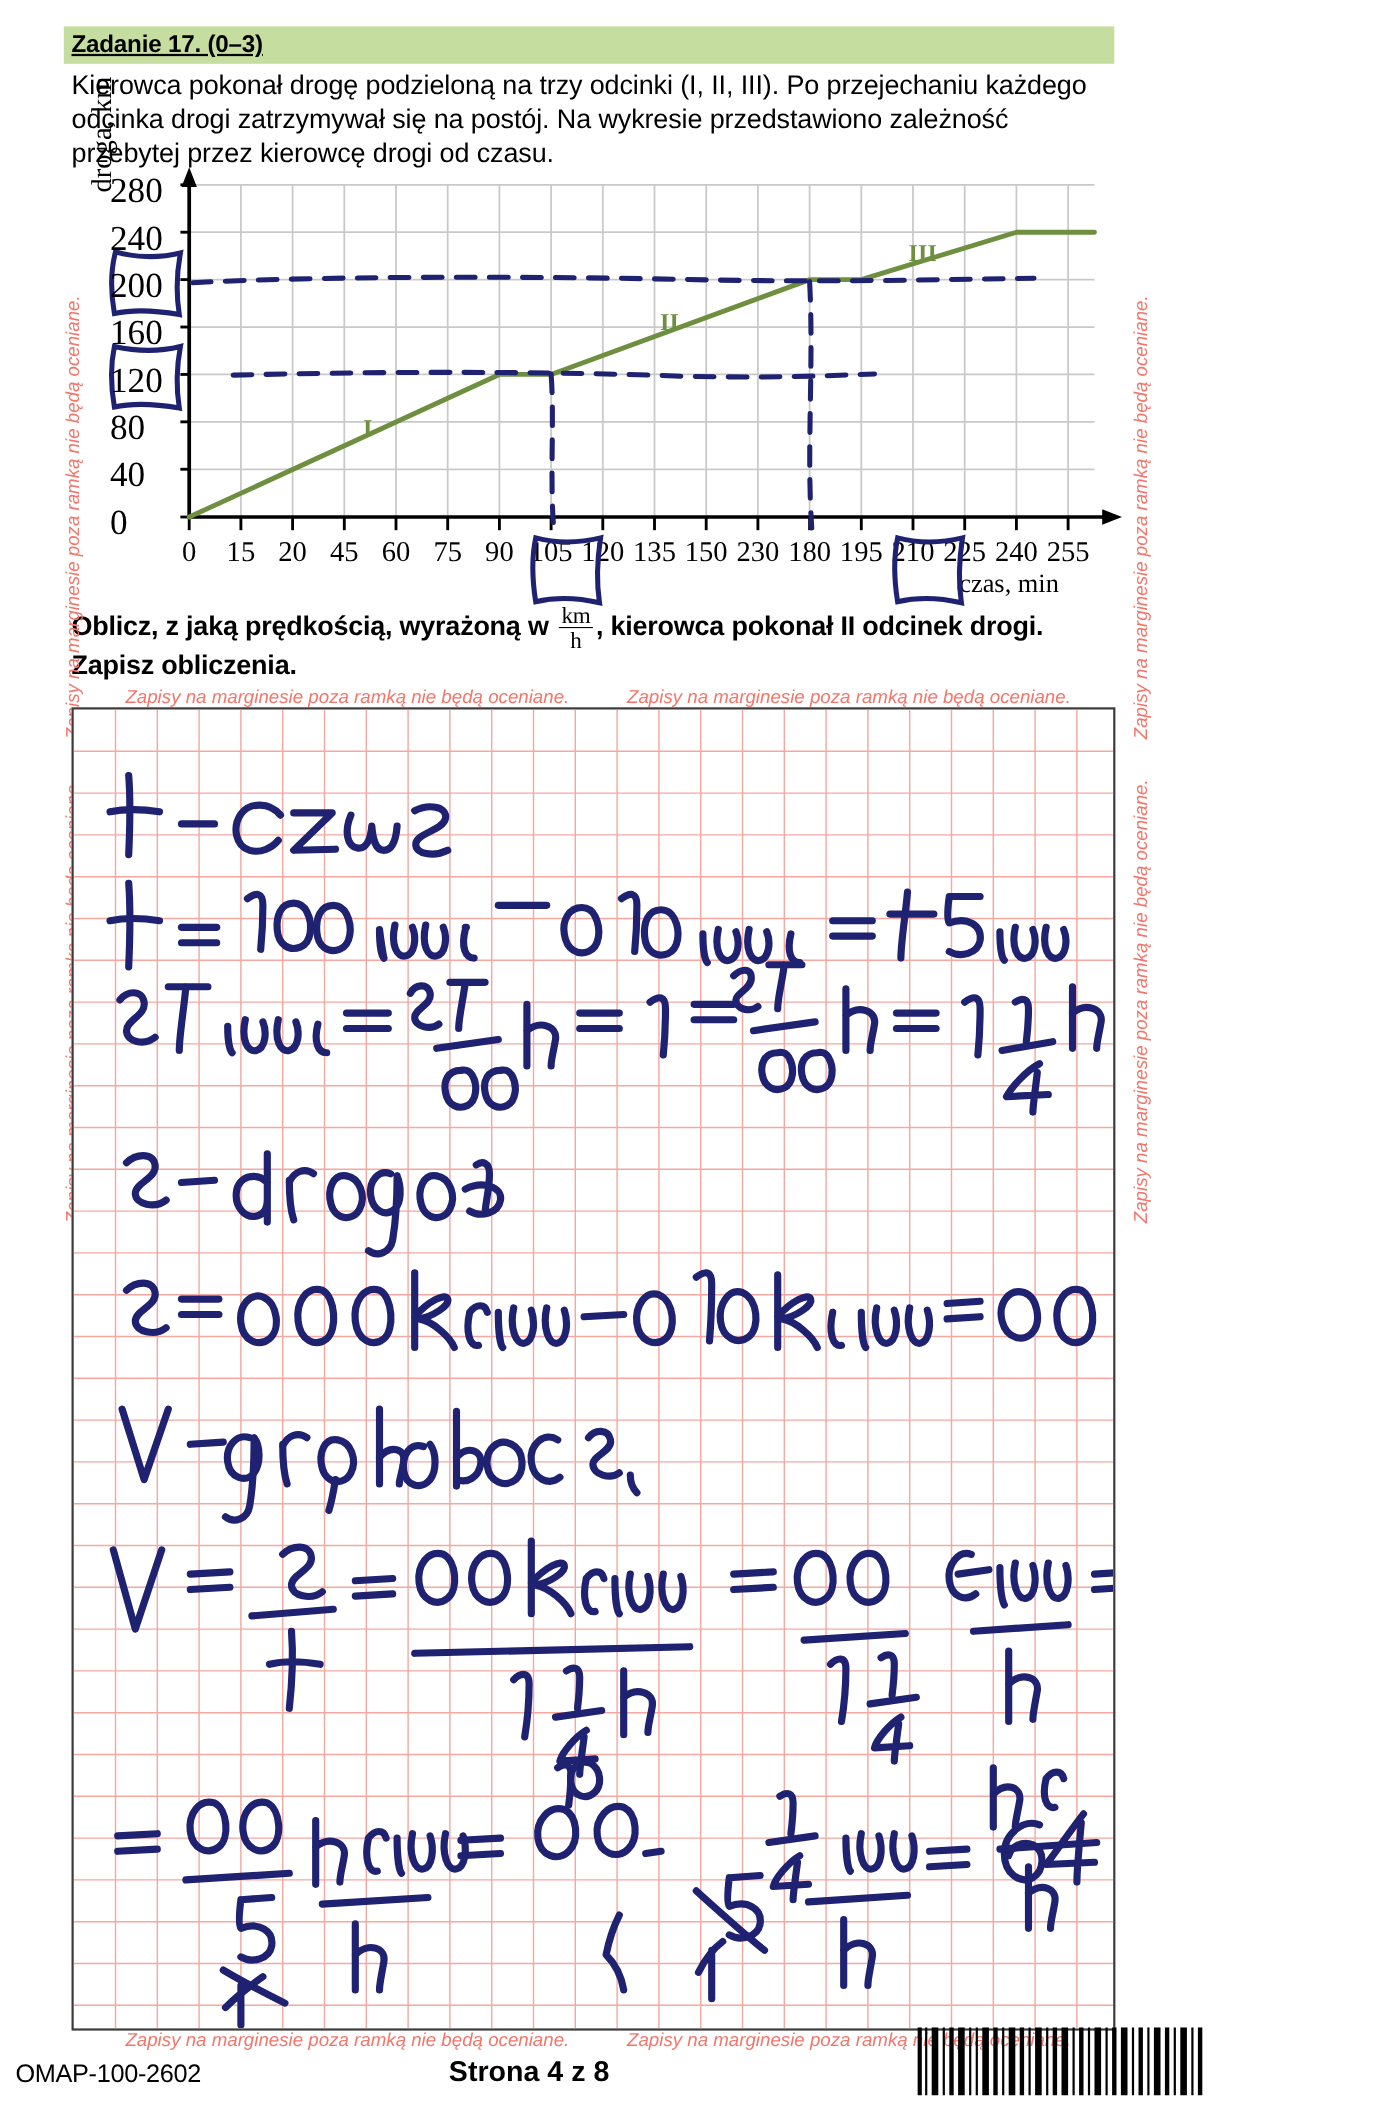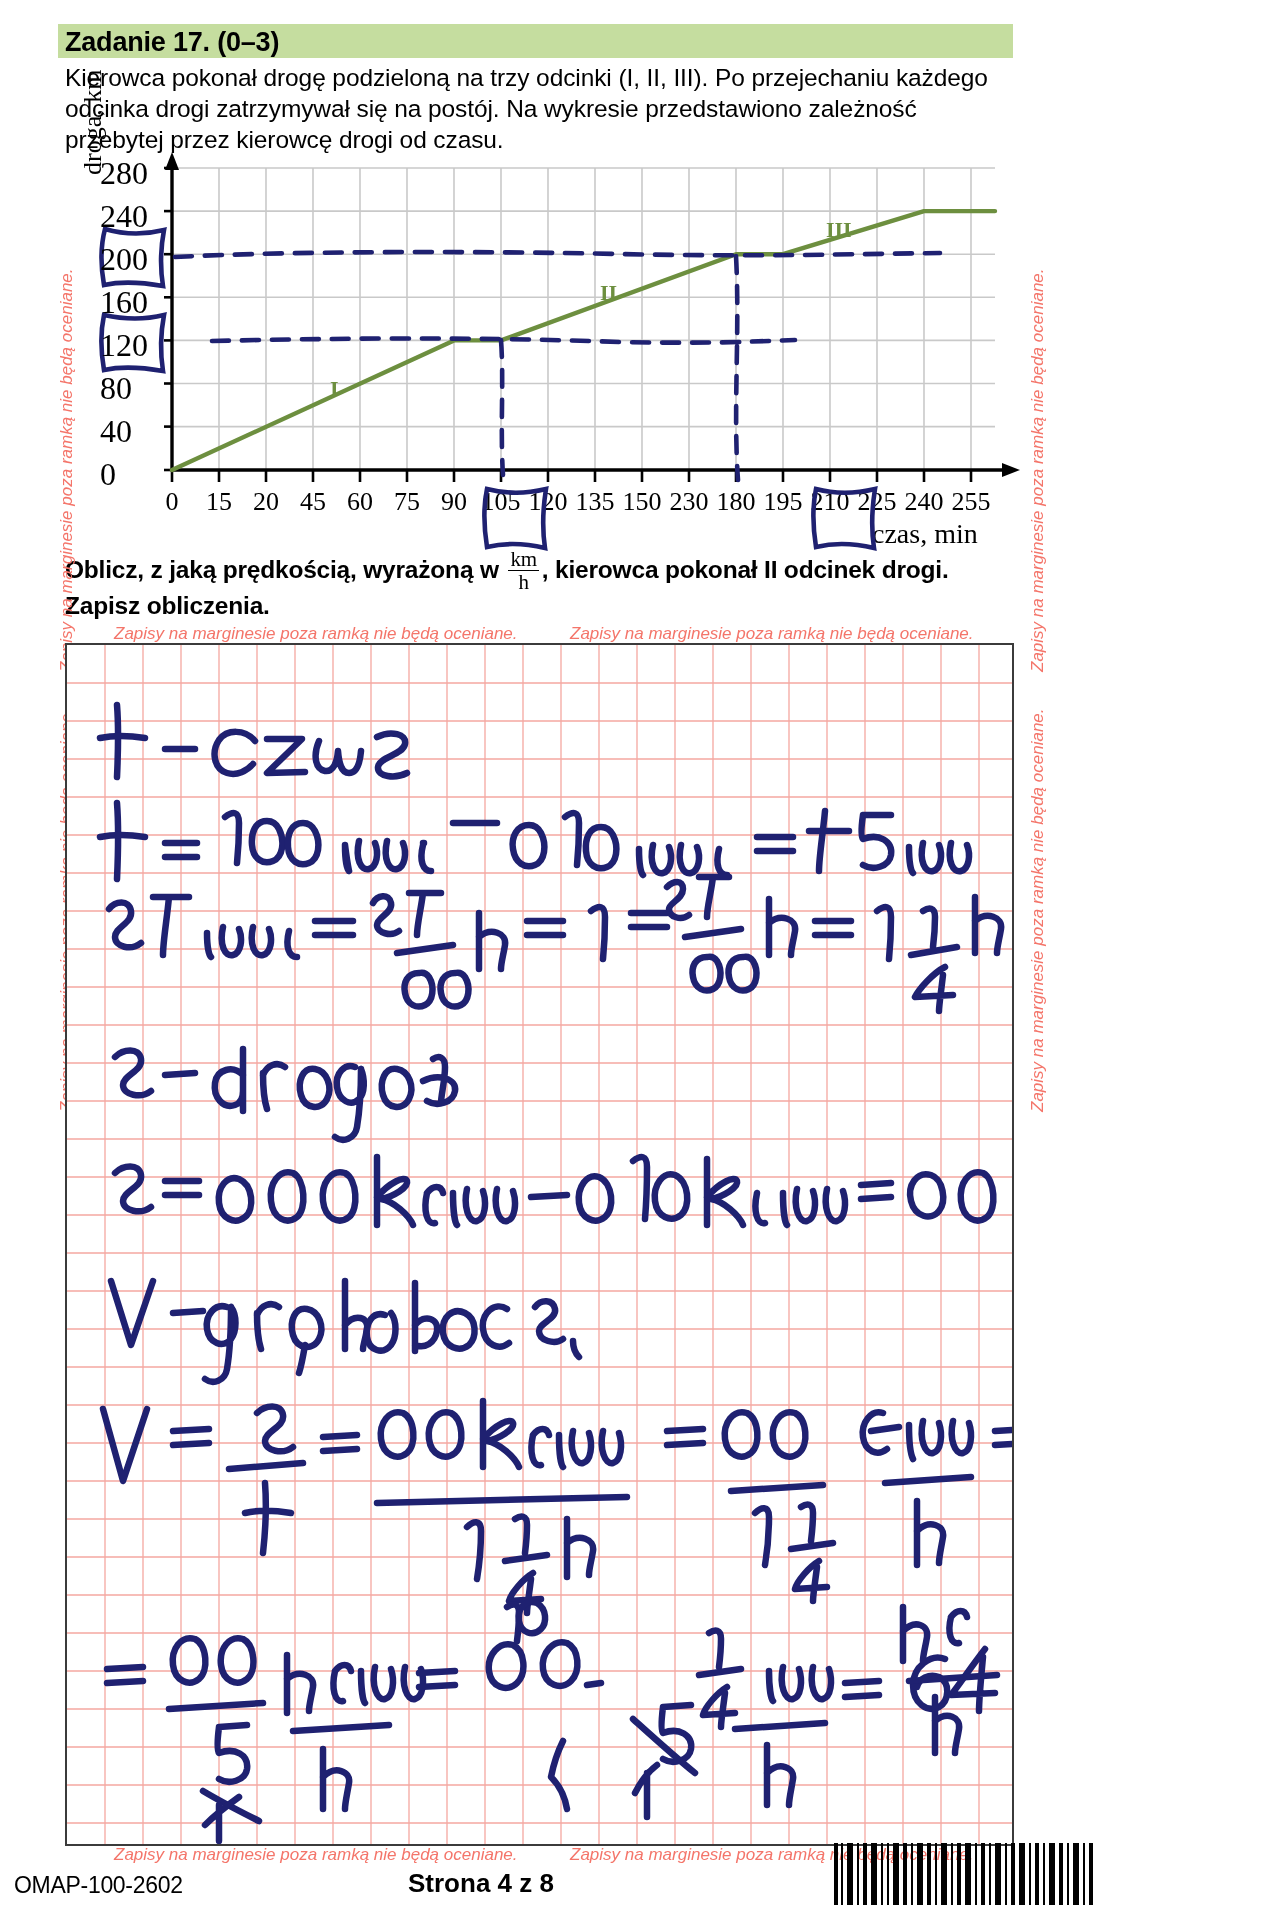--- a/index.html
+++ b/index.html
@@ -13,41 +13,41 @@
   }
   .page{position:relative;width:1267px;height:1921px;}
 
   
   .task-banner{
     position:absolute;left:58px;top:24px;width:955px;height:34px;
     background:#c5dd9f;
   }
   .task-title{
     position:absolute;left:65px;top:27px;
-    font-size:27px;font-weight:bold;letter-spacing:-0.2px;
+    font-size:22px;font-weight:bold;letter-spacing:-0.2px;text-decoration:underline;
   }
   .task-body{
     position:absolute;left:65px;top:62px;width:950px;
     font-size:24.5px;line-height:31px;letter-spacing:-0.1px;
   }
 
   
   .chart-wrap{position:absolute;left:60px;top:150px;width:960px;height:420px;}
   .chart-svg{position:absolute;left:0;top:0;}
   .ylabel{
     position:absolute;left:78px;top:175px;
     font-family:"Liberation Serif", serif;
     font-size:26px;
     transform:rotate(-90deg);
     transform-origin:left top;
     white-space:nowrap;
   }
   .xaxis-caption{
     position:absolute;left:872px;top:518px;
-    font-family:"Liberation Serif", serif;font-size:28px;
+    font-family:"Liberation Serif", serif;font-size:24px;
   }
   .ytick{
     position:absolute;font-family:"Liberation Serif", serif;font-size:32px;
     text-align:left;width:62px;
   }
   .xtick{
     position:absolute;font-family:"Liberation Serif", serif;font-size:26px;
     text-align:center;width:46px;top:487px;
   }
   .seg-label{

